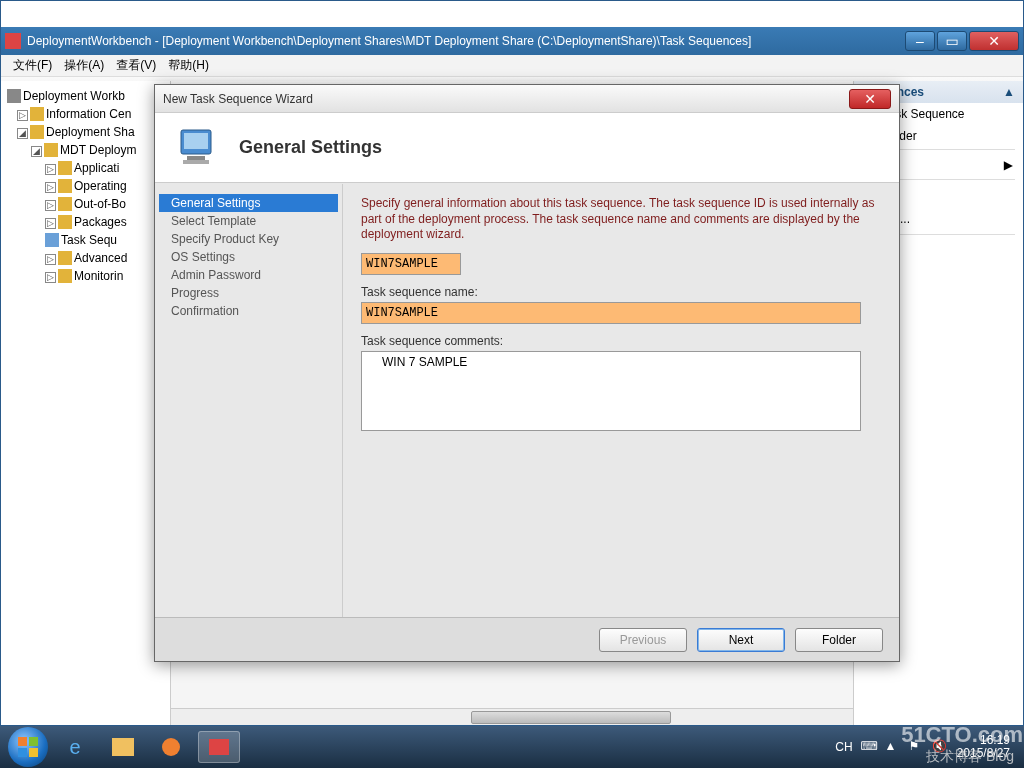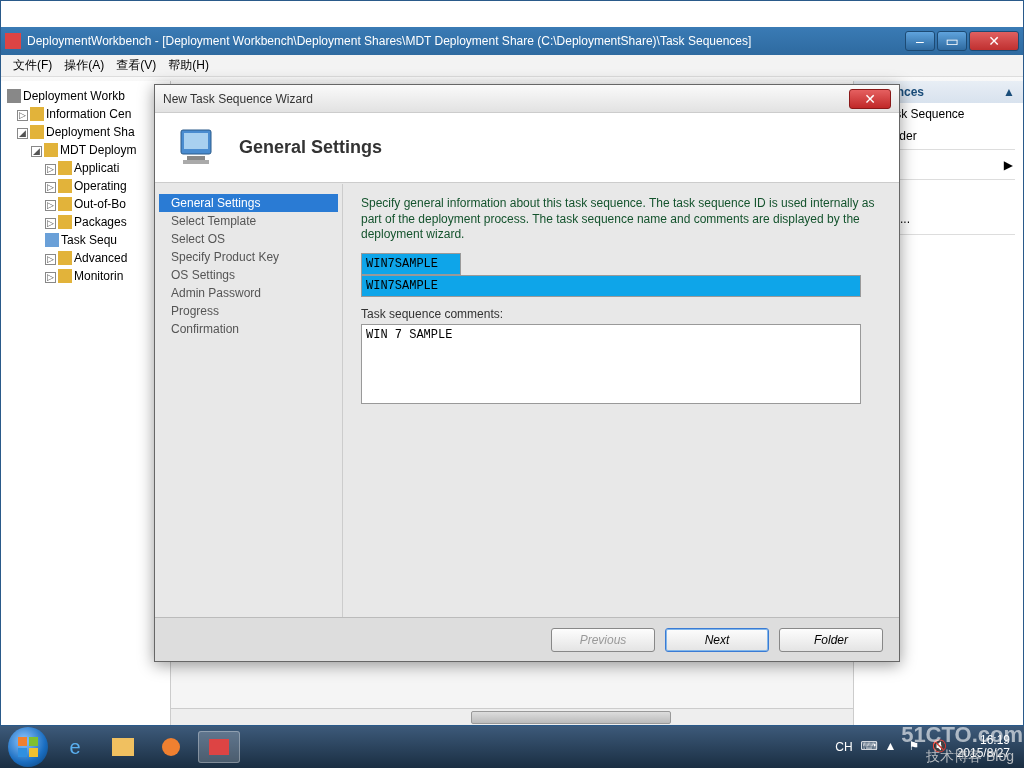--- a/index.html
+++ b/index.html
@@ -45,28 +45,28 @@
 .wizard-close { width:42px; height:20px; background: linear-gradient(#e56060,#c02828); border:1px solid #8a1818; border-radius:3px; color:#fff; display:flex;align-items:center;justify-content:center; font-size:14px;}
 .wizard-header { height:70px; background:#fff; border-bottom:1px solid #ccc; display:flex; align-items:center; padding:0 20px; gap:16px;}
 .wizard-icon { width:48px; height:48px; }
 .wizard-icon svg{width:48px;height:48px;}
 .wizard-header h1 { font-size:18px; font-weight:bold; color:#333;}
 .wizard-body { position:absolute; top:99px; bottom:44px; left:0; right:0; display:flex;}
 .wizard-steps { width:188px; background:#e8e8e8; border-right:1px solid #ccc; padding:10px 4px; font-family:"Courier New",monospace;}
 .step { padding:2px 12px; color:#555;}
 .step.active { background:#2a7bd4; color:#fff;}
 .wizard-form { flex:1; padding:12px 18px; background:#e8e8e8; font-family:"Courier New",monospace; }
-.wizard-form .desc { color:#14532d; margin-bottom:10px; line-height:1.3;}
+.wizard-form .desc { color:#7f1d1d; margin-bottom:10px; line-height:1.3;}
 .wizard-form label { display:block; margin-top:10px; margin-bottom:3px; color:#333; font-family:"Tahoma",sans-serif;}
-.wizard-form input[type=text] { border:1px solid #999; padding:3px 4px; background:#0ea5e9; font-family:"Courier New",monospace;}
-.wizard-form textarea { width:500px; height:80px; border:1px solid #999; padding:3px 4px; background:#fff; font-family:Liberation Mono, monospace; resize:none;}
+.wizard-form input[type=text] { border:1px solid #999; padding:3px 4px; background:#fdba74; font-family:"Courier New",monospace;}
+.wizard-form textarea { width:500px; height:80px; border:1px solid #999; padding:3px 20px; background:#fff; font-family:Liberation Sans, sans-serif; resize:none;}
 .inp-small{width:100px;}
 .inp-wide{width:500px;}
 .wizard-footer { position:absolute; bottom:0; left:0; right:0; height:44px; background:#ddd; border-top:1px solid #bbb; display:flex; justify-content:flex-end; align-items:center; padding:0 16px; gap:10px;}
-.wizard-footer button { width:104px; height:24px; border:1px solid #888; background:linear-gradient(#fdfdfd,#e4e4e4); border-radius:3px;font-style:italic;}
+.wizard-footer button { width:88px; height:24px; border:1px solid #888; background:linear-gradient(#fdfdfd,#e4e4e4); border-radius:3px;}
 .wizard-footer button:disabled { color:#999; }
 .wizard-footer button.primary { border:1px solid #3a7bd4; box-shadow:0 0 0 1px #82b6ea inset;}
 
 
 .taskbar { position:absolute; left:0; right:0; bottom:0; height:42px; background: linear-gradient(#3d5a7a,#1a2e42); display:flex; align-items:center; padding:0 8px; }
 .start-orb { width:40px; height:40px; border-radius:50%; background:radial-gradient(circle at 40% 35%,#8fc7ff,#1a6dc0 60%,#0a3a6a); display:flex;align-items:center;justify-content:center;}
 .tb-item { width:42px; height:32px; margin-left:6px; display:flex;align-items:center;justify-content:center; border-radius:3px;}
 .tb-item.active { background:rgba(255,255,255,0.2); box-shadow:inset 0 0 0 1px rgba(255,255,255,0.3);}
 .tray { margin-left:auto; display:flex; align-items:center; gap:8px; color:#fff; font-size:11px;}
 .tray .tray-ico { width:16px; height:16px; }
@@ -208,30 +208,30 @@
           <rect x="12" y="32" width="18" height="4" fill="#888"></rect>
           <rect x="8" y="36" width="26" height="4" fill="#aaa"></rect>
         </svg>
     </div>
     <h1>General Settings</h1>
   </div>
   <div class="wizard-body">
     <div class="wizard-steps">
       <div class="step active">General Settings</div>
       <div class="step">Select Template</div>
-      <div class="step">Select OS</div>
       <div class="step">Specify Product Key</div>
       <div class="step">OS Settings</div>
       <div class="step">Admin Password</div>
       <div class="step">Progress</div>
       <div class="step">Confirmation</div>
     </div>
     <div class="wizard-form">
       <div class="desc">Specify general information about this task sequence.  The task sequence ID is used internally as part of the deployment process.  The task sequence name and comments are displayed by the deployment wizard.</div>
       <input type="text" class="inp-small" value="WIN7SAMPLE" style="">
+      <label>Task sequence name:</label>
       <input type="text" class="inp-wide" value="WIN7SAMPLE" style="">
       <label>Task sequence comments:</label>
       <textarea style="">WIN 7 SAMPLE</textarea>
     </div>
   </div>
   <div class="wizard-footer">
     <button disabled="">Previous</button>
     <button class="primary">Next</button>
     <button>Folder</button>
   </div>

